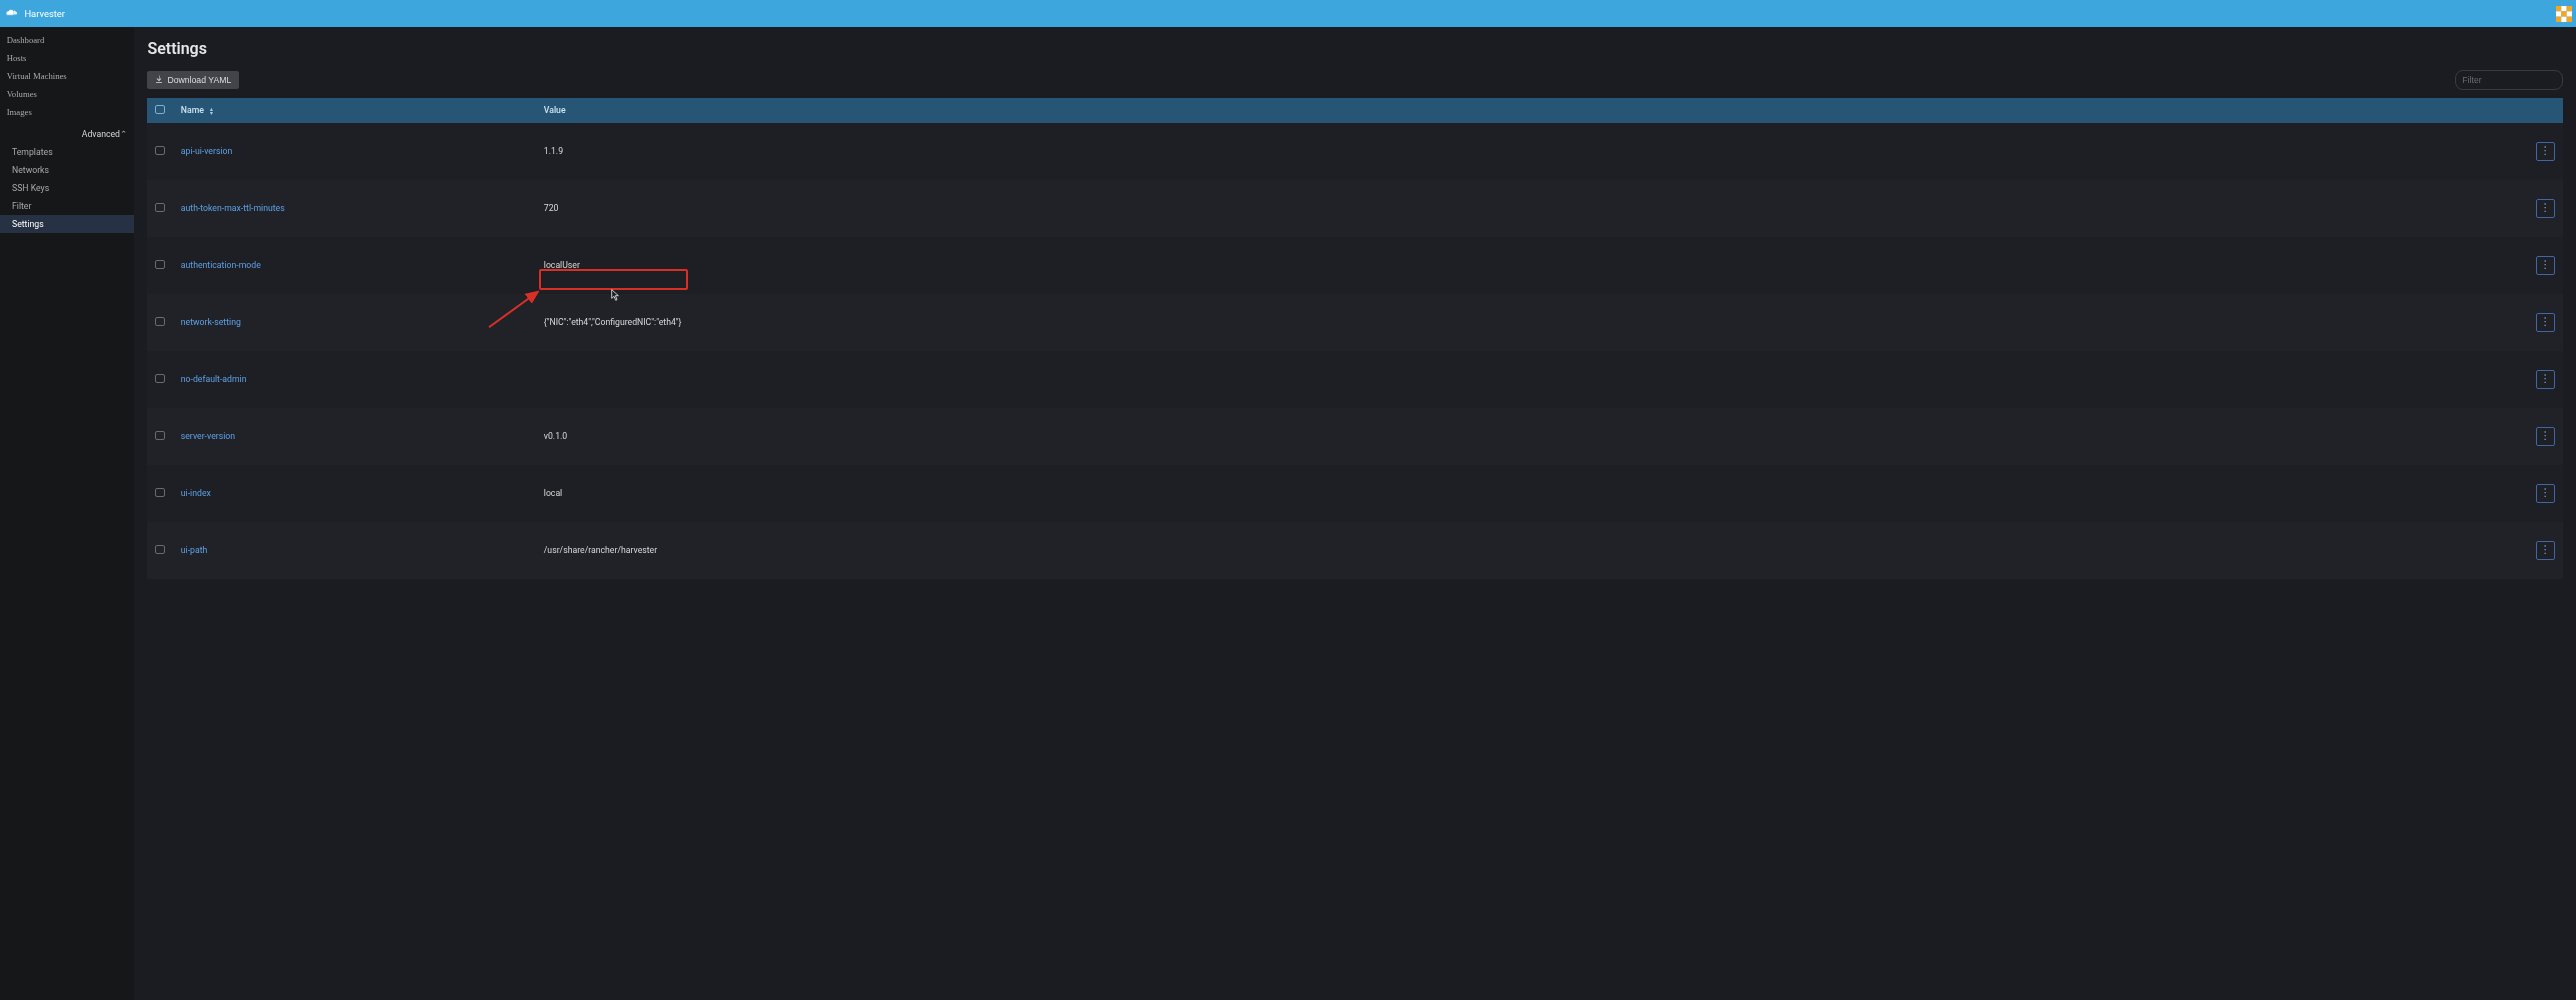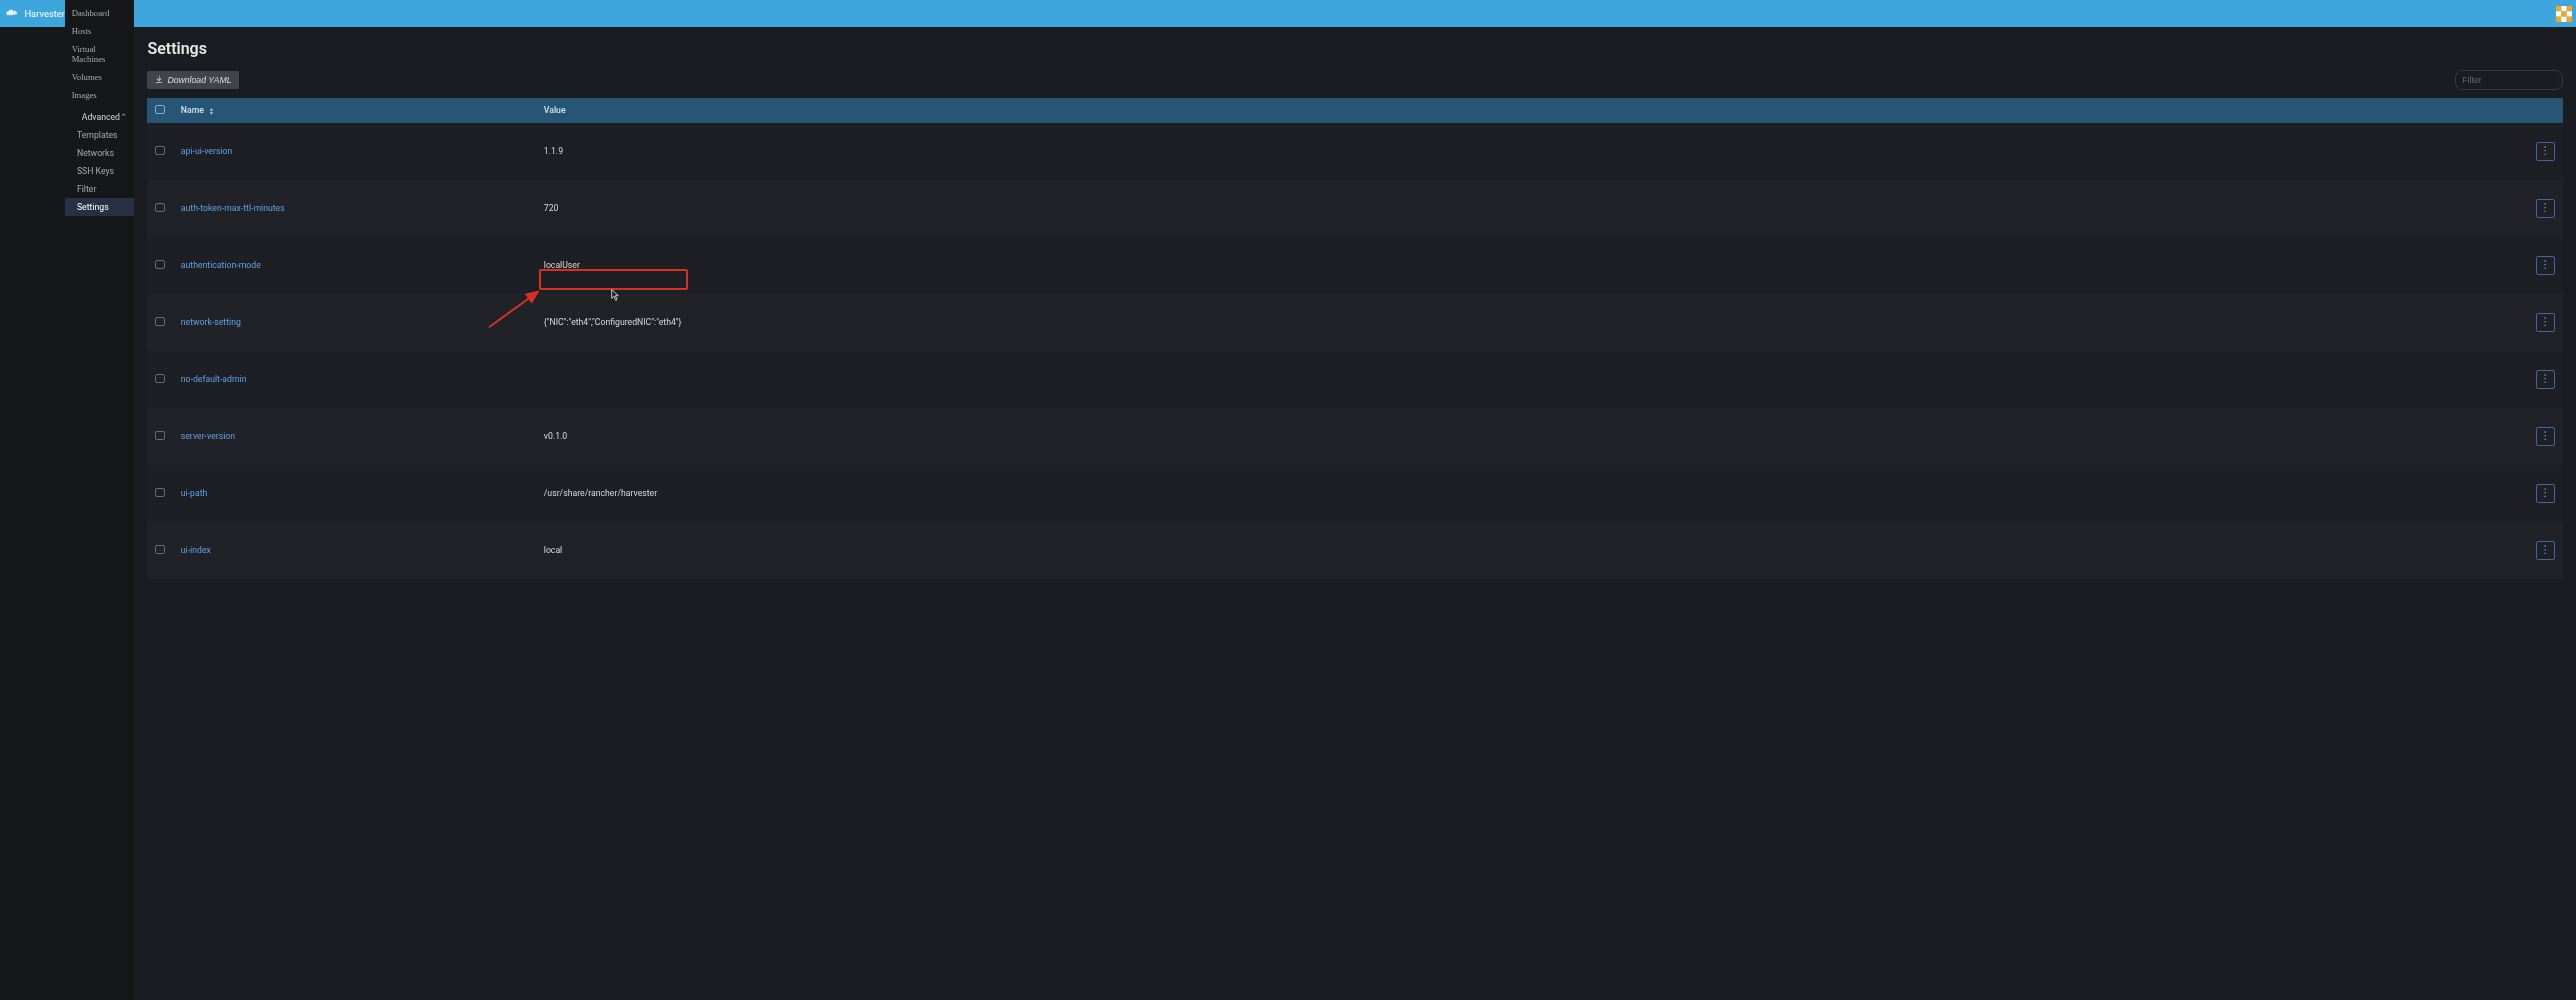--- a/index.html
+++ b/index.html
@@ -18,42 +18,42 @@
     --menu-btn-bg:#1f2024;
     --menu-btn-border:#3f66a8;
   }
   *{box-sizing:border-box;}
   html,body{margin:0;padding:0;height:100%;width:100%;background:var(--bg);color:var(--text);
     font-family:-apple-system,BlinkMacSystemFont,"Segoe UI",Roboto,Helvetica,Arial,sans-serif;
     font-size:9.4px;}
   .app{display:flex;min-height:100vh;}
 
   
-  .sidebar{width:134px;background:var(--sidebar);display:flex;flex-direction:row;flex-shrink:0;}
+  .sidebar{width:134px;background:var(--sidebar);display:flex;flex-direction:column;flex-shrink:0;}
   .brand-bar{height:27px;background:var(--header);display:flex;align-items:center;gap:5.4px;padding-left:4px;color:#fff;font-size:9.4px;}
   .brand-bar .logo{width:15px;height:15px;display:flex;align-items:center;justify-content:center;}
   .brand-bar .logo svg{width:15px;height:15px;}
   .nav{padding-top:4px;}
   .nav-item{display:block;padding:4px 6.7px;color:var(--muted);text-decoration:none;font-size:8.7px;cursor:pointer;font-family:Liberation Serif, serif;}
   .nav-group{display:flex;align-items:center;justify-content:flex-end;padding:4px 6.7px;color:#d6d6d6;font-size:8.7px;cursor:pointer;margin-top:4px;}
   .nav-group .chev{color:var(--muted);}
   .sub-item{display:block;padding:4px 6.7px 4px 12px;color:var(--muted);text-decoration:none;font-size:8.7px;cursor:pointer;}
   .sub-item.active{background:#263244;color:#fff;}
 
   
   .main{flex:1;display:flex;flex-direction:column;min-width:0;}
   .topbar{height:27px;background:var(--header);display:flex;align-items:center;justify-content:flex-end;padding-right:4px;}
   .avatar{width:16px;height:16px;display:inline-block;}
   .avatar svg{width:16px;height:16px;}
 
   .content{padding:6.7px 13.4px 13.4px 13.4px;}
   h1.page-title{font-size:16px;font-weight:600;margin:5.4px 0 12px 0;color:#e6e6e6;}
 
   .toolbar-row{display:flex;align-items:center;justify-content:space-between;margin-bottom:8px;}
-  .btn{background:var(--button);border:none;border-radius:2px;color:#ddd;padding:4px 8px;font-size:8.7px;display:inline-flex;align-items:flex-start;gap:4px;cursor:pointer;font-style:italic;}
+  .btn{background:var(--button);border:none;border-radius:2px;color:#ddd;padding:4px 8px;font-size:8.7px;display:inline-flex;align-items:flex-start;gap:4px;cursor:pointer;}
   .btn .dl-icon{display:inline-block;}
   .filter-input{background:transparent;border:0.7px solid var(--border);border-radius:8px;padding:4px 6.7px;color:var(--text);width:108px;font-size:8.7px;}
   .filter-input::placeholder{color:#6b6c70;}
 
   
   .table{width:100%;border-collapse:collapse;}
   .table thead th{background:var(--thead);color:#cfe4f0;text-align:left;padding:6.7px 8px;font-weight:500;font-size:8.7px;border-bottom:none;}
   .table thead th.cb-col{width:24px;}
   .table thead th.name-col{width:363px;}
   .table thead th.actions-col{width:40px;}
@@ -208,30 +208,30 @@
             <tr>
               <td><span class="cb"></span></td>
               <td><a class="row-name" href="#">server-version</a></td>
               <td><span>v0.1.0</span></td>
               <td class="actions-cell"><span class="row-menu">
                   <span class="dots">⋮</span>
                 </span></td>
             </tr>
             <tr>
               <td><span class="cb"></span></td>
+              <td><a class="row-name" href="#">ui-index</a></td>
+              <td><span>local</span></td>
+              <td class="actions-cell"><span class="row-menu">
+                  <span class="dots">⋮</span>
+                </span></td>
+            </tr>
+            <tr>
+              <td><span class="cb"></span></td>
               <td><a class="row-name" href="#">ui-path</a></td>
               <td><span>/usr/share/rancher/harvester</span></td>
-              <td class="actions-cell"><span class="row-menu">
-                  <span class="dots">⋮</span>
-                </span></td>
-            </tr>
-            <tr>
-              <td><span class="cb"></span></td>
-              <td><a class="row-name" href="#">ui-index</a></td>
-              <td><span>local</span></td>
               <td class="actions-cell"><span class="row-menu">
                   <span class="dots">⋮</span>
                 </span></td>
             </tr>
           </tbody>
       </table>
 
       <div id="annot" class="annot-layer" style="left: 0px; top: 0px; width: 2442px; height: 424px;">
           <div class="highlight-box" style="left: 405px; top: 242px; width: 149px; height: 21px;"></div>
           <svg class="arrow-svg" width="63" height="49" style="left: 348px; top: 258px;" viewBox="0 0 93 73">

